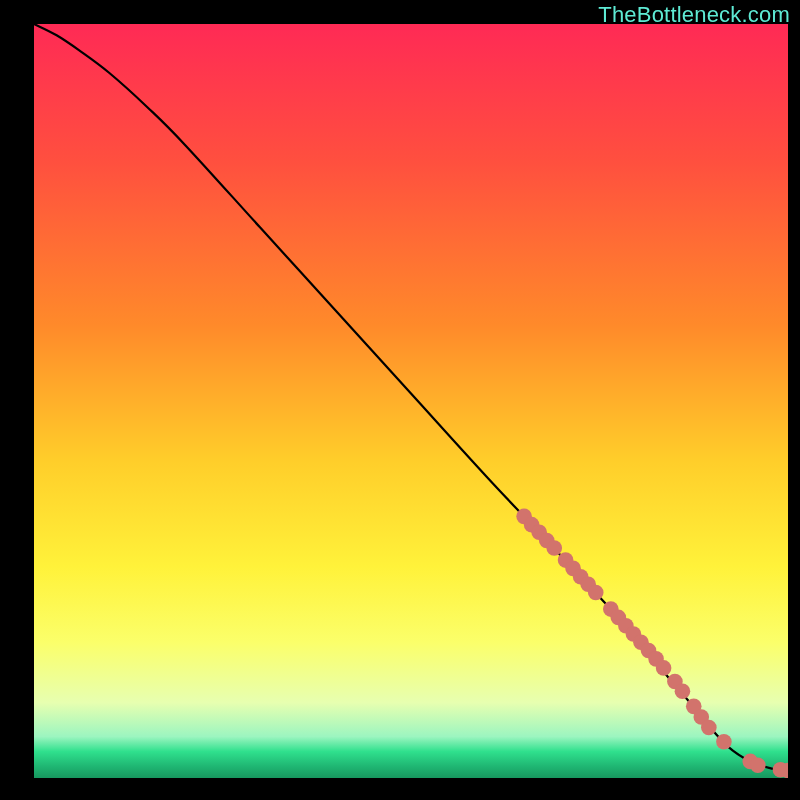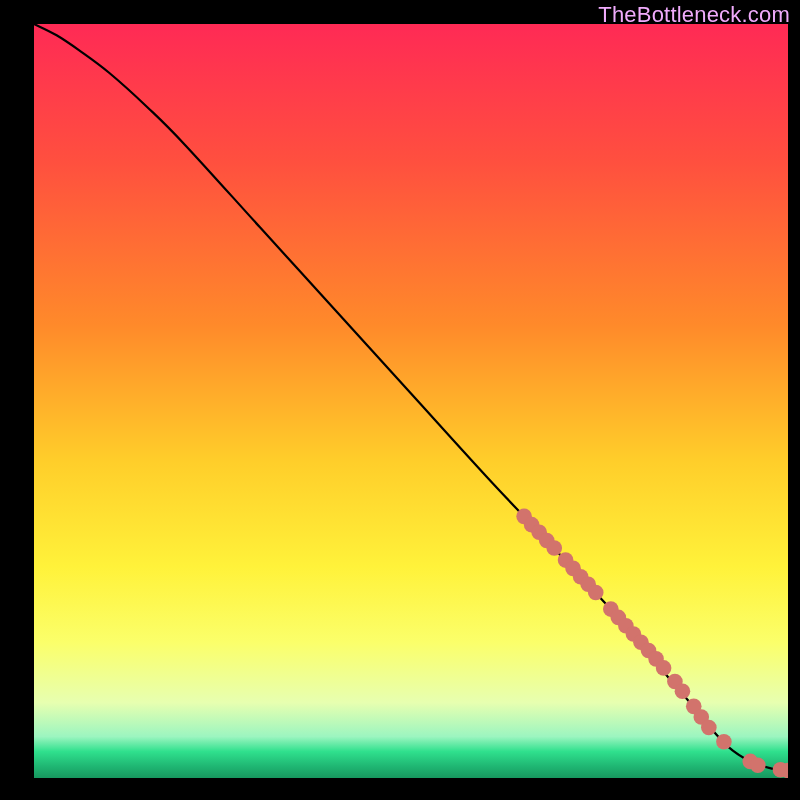--- a/index.html
+++ b/index.html
@@ -21,21 +21,21 @@
     position: absolute;
     left: 34px;
     top: 24px;
     width: 754px;
     height: 754px;
   }
   .watermark {
     position: absolute;
     top: 2px;
     right: 10px;
-    color: #f0abfc;
+    color: #5eead4;
     font-size: 22px;
     font-weight: 500;
     letter-spacing: 0.2px;
     user-select: none;
   }
   svg { display: block; }
 </style>
 </head>
 <body>
 

